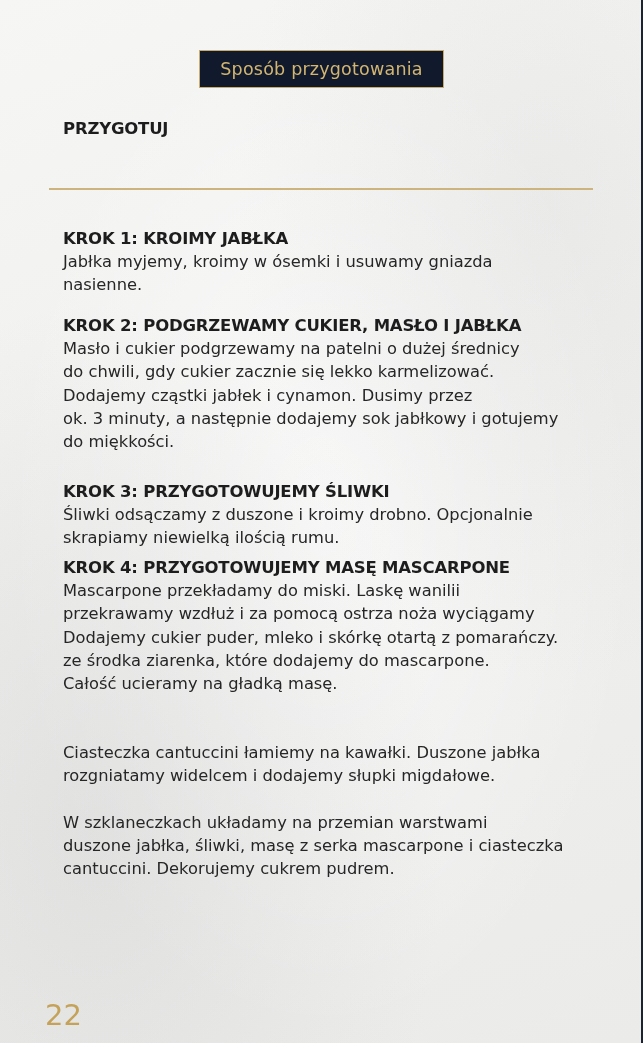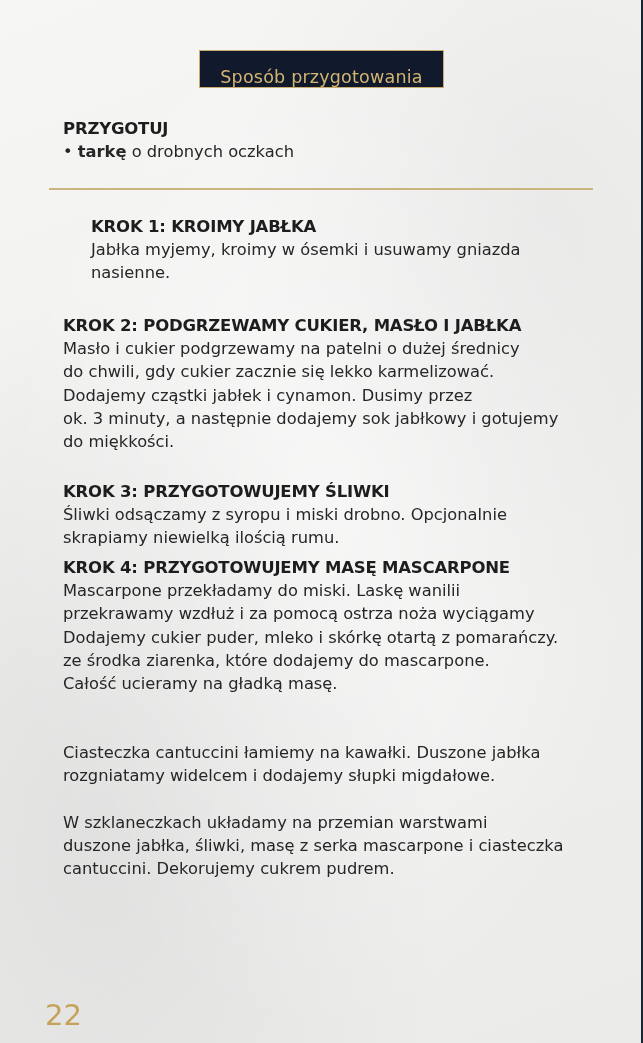--- a/index.html
+++ b/index.html
@@ -14,21 +14,21 @@
       font-family: "DejaVu Sans", sans-serif;
       color: #222;
     }
     .right-strip {
       position: absolute; top: 0; right: 0; width: 2px; height: 100%;
       background: #1a2233;
     }
     .title-box {
       position: absolute; left: 199px; top: 50px; width: 245px; height: 38px;
       background: #111a2c; border: 1px solid #c9ab6b; box-sizing: border-box;
-      display: flex; align-items: flex-end; justify-content: center;
+      display: flex; align-items: center; justify-content: center;
     }
     .title-box span {
       color: #d3b572; font-size: 17.5px; letter-spacing: 0.2px;
     }
     .section {
       position: absolute; left: 63px;
     }
     .heading {
       font-weight: bold; font-size: 16.5px; line-height: 23px; color: #1d1d1d;
       letter-spacing: -0.2px;
@@ -52,46 +52,42 @@
 <body>
 
 <div class="right-strip"></div>
 
 <div class="title-box">
   <span>Sposób przygotowania</span>
 </div>
 
 <div class="section" style="top:117px;">
   <div class="heading">PRZYGOTUJ</div>
-  <div class="bullet-row">
-    <span>•</span>
-    <b>tarkę</b><span> o drobnych oczkach</span>
-  </div>
 </div>
 
 <div class="divider"></div>
 
-<div class="section" style="top:215px;margin-left:28px;">
+<div class="section" style="top:227px;">
   <div class="heading">KROK 1: KROIMY JABŁKA</div>
   <div class="body-line">Jabłka myjemy, kroimy w ósemki i usuwamy gniazda</div>
   <div class="body-line">nasienne.</div>
 </div>
 
 <div class="section" style="top:314px;">
   <div class="heading">KROK 2: PODGRZEWAMY CUKIER, MASŁO I JABŁKA</div>
   <div class="body-line">Masło i cukier podgrzewamy na patelni o dużej średnicy</div>
   <div class="body-line">do chwili, gdy cukier zacznie się lekko karmelizować.</div>
   <div class="body-line">Dodajemy cząstki jabłek i cynamon. Dusimy przez</div>
   <div class="body-line">ok. 3 minuty, a następnie dodajemy sok jabłkowy i gotujemy</div>
   <div class="body-line">do miękkości.</div>
 </div>
 
 <div class="section" style="top:480px;">
   <div class="heading">KROK 3: PRZYGOTOWUJEMY ŚLIWKI</div>
-  <div class="body-line">Śliwki odsączamy z syropu i miski drobno. Opcjonalnie</div>
+  <div class="body-line">Śliwki odsączamy z duszone i kroimy drobno. Opcjonalnie</div>
   <div class="body-line">skrapiamy niewielką ilością rumu.</div>
 </div>
 
 <div class="section" style="top:556px;">
   <div class="heading">KROK 4: PRZYGOTOWUJEMY MASĘ MASCARPONE</div>
   <div class="body-line">Mascarpone przekładamy do miski. Laskę wanilii</div>
   <div class="body-line">przekrawamy wzdłuż i za pomocą ostrza noża wyciągamy</div>
   <div class="body-line">Dodajemy cukier puder, mleko i skórkę otartą z pomarańczy.</div>
   <div class="body-line">ze środka ziarenka, które dodajemy do mascarpone.</div>
   <div class="body-line">Całość ucieramy na gładką masę.</div>

